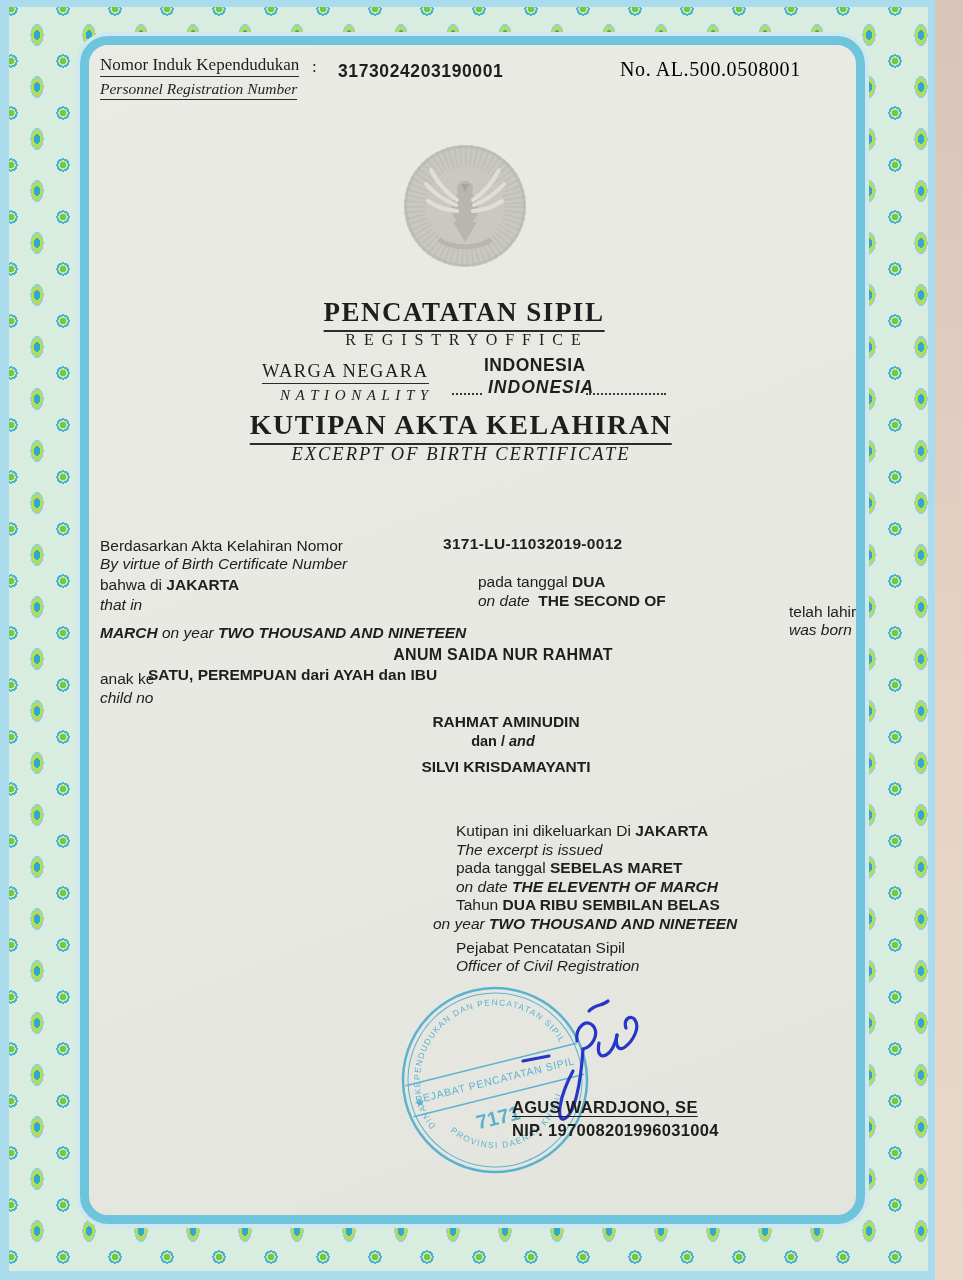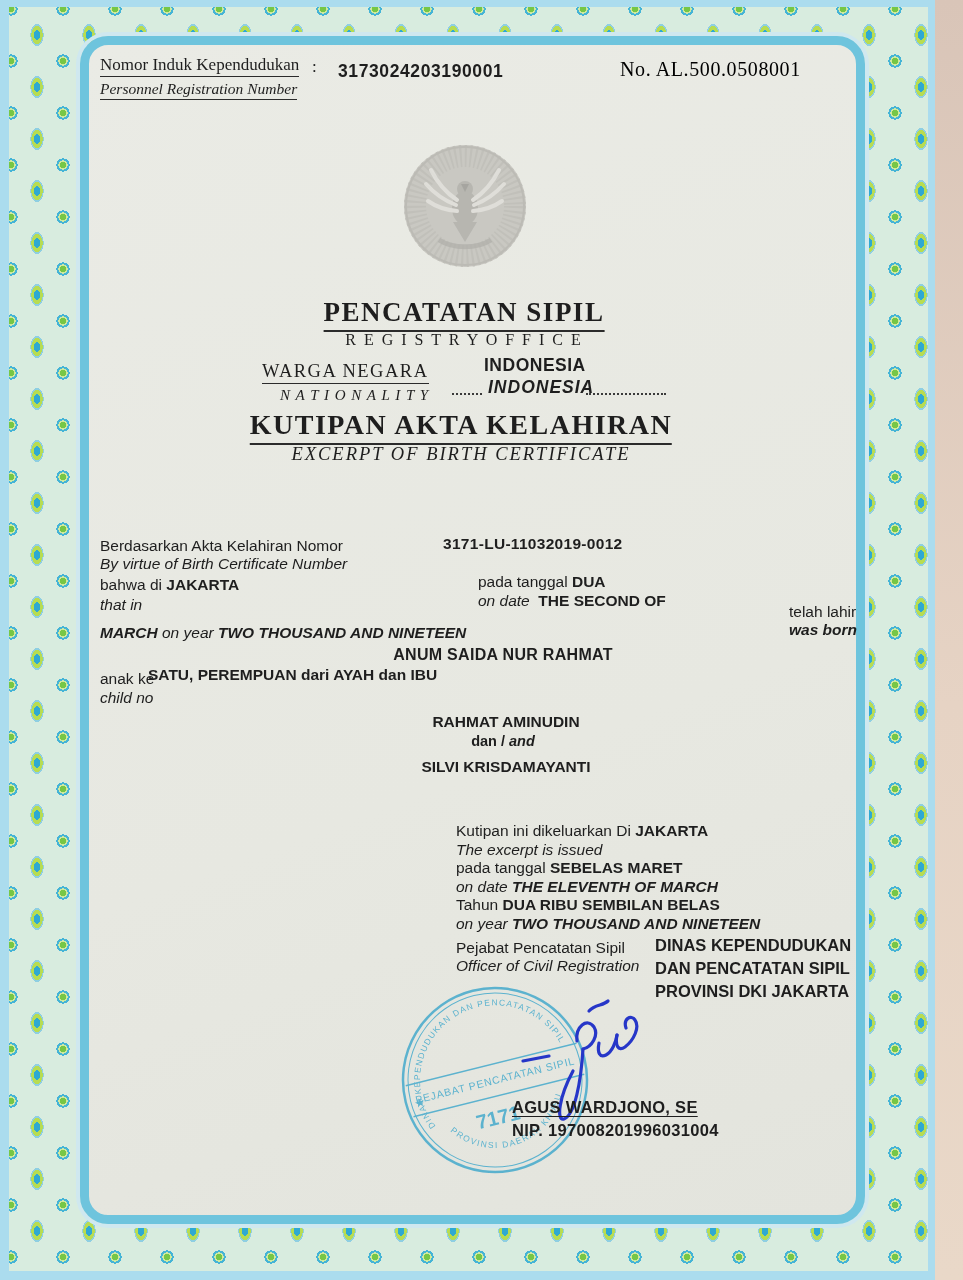--- a/index.html
+++ b/index.html
@@ -99,47 +99,42 @@
       <div class="abs body-line i" style="left:100px; top:555px;">By virtue of Birth Certificate Number</div>
 
       <div class="abs body-line" style="left:100px; top:576px;"><span>bahwa di</span> <span class="b">JAKARTA</span></div>
       <div class="abs body-line" style="left:478px; top:573px;"><span>pada tanggal</span> <span class="b">DUA</span></div>
       <div class="abs body-line i" style="left:100px; top:596px;">that in</div>
       <div class="abs body-line" style="left:478px; top:592px;"><span class="i">on date</span>&nbsp; <span class="b">THE SECOND OF</span></div>
 
       <div class="abs body-line i" style="left:100px; top:624px;"><span class="b">MARCH</span> <span>on year</span> <span class="b">TWO THOUSAND AND NINETEEN</span></div>
 
       <div class="abs body-line" style="left:789px; top:603px;">telah lahir</div>
-      <div class="abs body-line i" style="left:789px; top:621px;font-weight:bold;">was born</div>
+      <div class="abs body-line i" style="left:789px; top:621px;">was born</div>
 
       <div class="abs body-line b center" style="left:503px; top:646px; font-size:16px; letter-spacing:0.3px;">ANUM SAIDA NUR RAHMAT</div>
 
       <div class="abs body-line" style="left:100px; top:670px;">anak ke</div>
       <div class="abs body-line b" style="left:148px; top:666px;">SATU, PEREMPUAN dari AYAH dan IBU</div>
       <div class="abs body-line i" style="left:100px; top:689px;">child no</div>
 
       <div class="abs body-line b center" style="left:506px; top:713px;">RAHMAT AMINUDIN</div>
       <div class="abs center" style="left:503px; top:733px; font-size:14.5px;"><span class="b">dan /</span> <span class="bi">and</span></div>
       <div class="abs body-line b center" style="left:506px; top:758px;">SILVI KRISDAMAYANTI</div>
 
       <div class="abs body-line" style="left:456px; top:822px;"><span>Kutipan ini dikeluarkan Di</span> <span class="b">JAKARTA</span></div>
       <div class="abs body-line i" style="left:456px; top:841px;">The excerpt is issued</div>
       <div class="abs body-line" style="left:456px; top:859px;"><span>pada tanggal</span> <span class="b">SEBELAS MARET</span></div>
       <div class="abs body-line" style="left:456px; top:878px;"><span class="i">on date</span> <span class="bi">THE ELEVENTH OF MARCH</span></div>
       <div class="abs body-line" style="left:456px; top:896px;"><span>Tahun</span> <span class="b">DUA RIBU SEMBILAN BELAS</span></div>
-      <div class="abs body-line" style="left:456px; top:915px;"><span class="i">on year</span> <span class="bi">TWO THOUSAND AND NINETEEN</span></div>
+      <div class="abs body-line" style="left:433px; top:915px;"><span class="i">on year</span> <span class="bi">TWO THOUSAND AND NINETEEN</span></div>
 
       <div class="abs body-line" style="left:456px; top:939px;">Pejabat Pencatatan Sipil</div>
       <div class="abs body-line i" style="left:456px; top:957px;">Officer of Civil Registration</div>
 
-      <div class="abs agency" style="left:655px; top:934px;">
-        <div>DINAS KEPENDUDUKAN</div>
-        <div>DAN PENCATATAN SIPIL</div>
-        <div>PROVINSI DKI JAKARTA</div>
-      </div>
 
       <svg class="abs" style="left:395px; top:980px;" width="200" height="200" viewBox="-100 -100 200 200">
         <g transform="rotate(-14)" stroke="#3aa6cb" fill="#3aa6cb" opacity="0.8" font-family="Liberation Sans, sans-serif">
           <circle r="92" fill="none" stroke-width="2.5"></circle>
           <circle r="87" fill="none" stroke-width="1"></circle>
           <line x1="-88" y1="-16" x2="88" y2="-16" stroke-width="1.5"></line>
           <line x1="-88" y1="16" x2="88" y2="16" stroke-width="1.5"></line>
           <defs>
             <path id="arcTop" d="M -66,36 A 75 75 0 1 1 66,36" fill="none"></path>
             <path id="arcBot" d="M -62,28 A 68 68 0 0 0 62,28" fill="none"></path>

